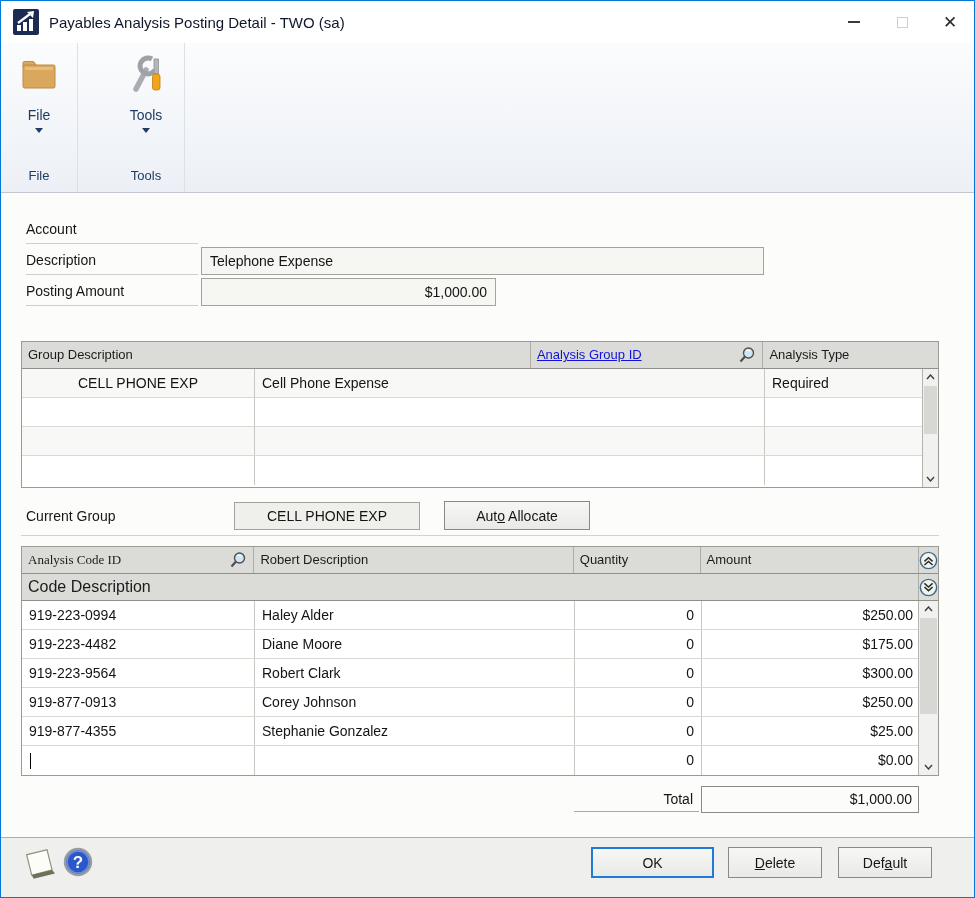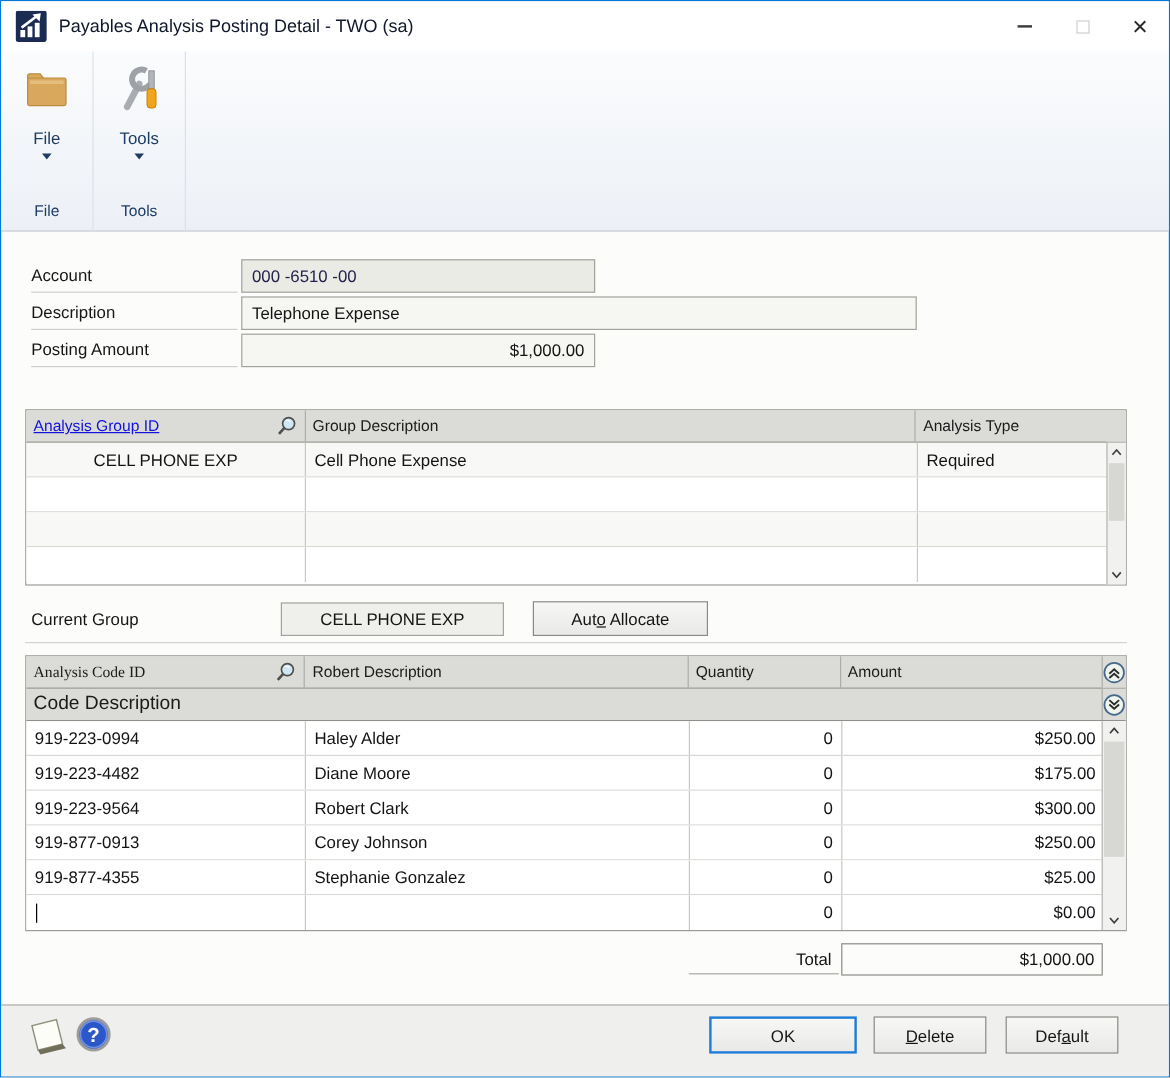--- a/index.html
+++ b/index.html
@@ -14,21 +14,21 @@
     display:flex; align-items:center; }
   .app-icon{ margin-left:12px; width:26px; height:26px; flex:0 0 auto; }
   .title-text{ margin-left:10px; font-size:15px; color:#0f172a; white-space:pre; }
   .win-controls{ margin-left:auto; display:flex; height:100%; }
   .win-btn{ width:48px; height:100%; display:flex; align-items:center; justify-content:center; }
   .min-glyph{ width:12px; height:0; border-top:2px solid #3a3a3a; }
   .max-glyph{ width:11px; height:11px; border:1px solid #cfcfcf; }
   .close-glyph{ font-size:17px; color:#2b2b2b; line-height:1; }
   
   .ribbon{ position:absolute; top:42px; left:0; right:0; height:150px;
-    background:linear-gradient(#FBFCFD,#ECF0F6); border-bottom:1px solid #C2C7CE; display:flex; }
+    background:linear-gradient(#FBFCFD,#ECF0F6); border-bottom:1px solid #C2C7CE; display:flex;gap:30px; }
   .ribbon-group{ width:77px; border-right:1px solid #DCE1E8; display:flex; flex-direction:column; }
   .ribbon-btn{ flex:1; display:flex; flex-direction:column; align-items:center; padding-top:12px; cursor:default; }
   .ribbon-btn svg{ width:40px; height:40px; }
   .ribbon-btn .rb-label{ margin-top:12px; font-size:14px; color:#1E3C64; }
   .caret-down{ margin-top:5px; width:0; height:0; border-left:4px solid transparent;
     border-right:4px solid transparent; border-top:5px solid #1E3C64; }
   .group-label{ height:30px; line-height:28px; text-align:center; font-size:13px; color:#1E3C64; }
   
   .fld-label{ position:absolute; left:25px; width:172px; height:29px; line-height:29px;
     font-size:14px; color:#161616; border-bottom:1px solid #CFCFCA; }
@@ -120,39 +120,38 @@
           <rect x="26.5" y="19" width="7.5" height="16" rx="2.5" fill="#F0A51B" stroke="#C37F08" stroke-width=".8"></rect>
         </svg>
         <span class="rb-label">Tools</span>
         <span class="caret-down"></span>
       </div>
       <div class="group-label">Tools</div>
     </div>
   </div>
 
   <div class="fld-label" style="top:214px;">Account</div>
-  <div class="fld-box" style="left:200px; top:215px; width:295px; background:#EBEBE6; color:#23234C;">000 -6510 -00</div>
 
   <div class="fld-label" style="top:245px;">Description</div>
   <div class="fld-box" style="left:200px; top:246px; width:563px;">Telephone Expense</div>
 
   <div class="fld-label" style="top:276px;">Posting Amount</div>
   <div class="fld-box r" style="left:200px; top:277px; width:295px;">$1,000.00</div>
 
   <div class="grid" style="top:340px; height:147px;">
     <div class="grid-hdr">
+      <div class="hcell" style="width:510px;">Group Description</div>
       <div class="hcell" style="width:233px;">
         <span class="link">Analysis Group ID</span>
         <svg class="lookup" viewBox="0 0 19 19">
           <circle cx="11.5" cy="7" r="5" fill="#CFE6F4" stroke="#4E4E4E" stroke-width="1.4"></circle>
           <line x1="8" y1="10.5" x2="3.5" y2="15.5" stroke="#4E4E4E" stroke-width="2.2"></line>
           <path d="M9 4.5 a3.4 3.4 0 0 1 4 1" stroke="#fff" stroke-width="1.2" fill="none"></path>
         </svg>
       </div>
-      <div class="hcell" style="width:510px;">Group Description</div>
       <div class="hcell" style="width:159px; border-right:none;">Analysis Type</div>
       <div style="width:16px; background:#DBDBD7;"></div>
     </div>
     <div class="grid-row">
       <div class="cell c" style="width:233px;">CELL PHONE EXP</div>
       <div class="cell" style="width:510px;">Cell Phone Expense</div>
       <div class="cell" style="width:159px; border-right:none;">Required</div>
     </div>
     <div class="grid-row">
       <div class="cell" style="width:233px;"></div>

